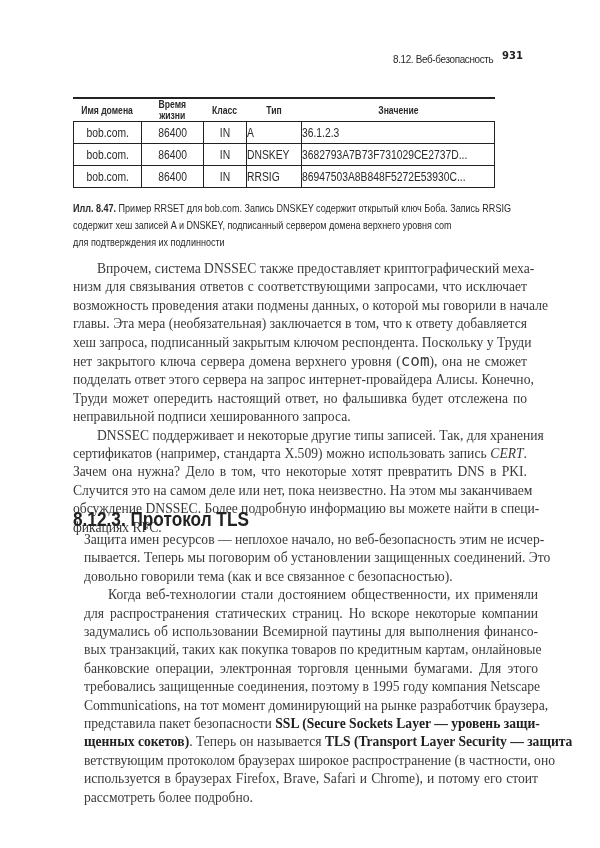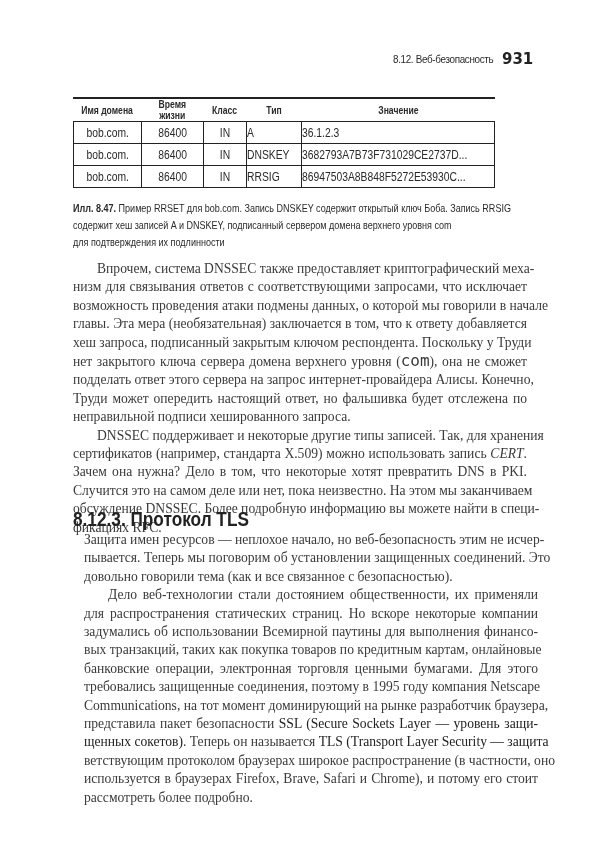--- a/index.html
+++ b/index.html
@@ -1,40 +1,40 @@
 <!DOCTYPE html>
 <html><head>
 <meta charset="utf-8">
 <style>
   html, body { margin: 0; padding: 0; background: #ffffff; }
   body { width: 600px; height: 848px; position: relative; overflow: hidden; color: #2a2a2a; }
   .running-head { position: absolute; top: 50px; left: 0; width: 600px; height: 20px; }
   .rh-section { position: absolute; left: 393px; top: 3px; font-family: "Liberation Sans", sans-serif; font-size: 11.5px; letter-spacing: -0.4px; transform: scaleX(0.86); transform-origin: left; color: #2a2a2a; }
-  .rh-page { position: absolute; left: 502px; top: 0px; font-family: "DejaVu Sans", sans-serif; font-weight: bold; font-size: 15px; color: #222; }
+  .rh-page { position: absolute; left: 502px; top: 0px; font-family: "DejaVu Sans", sans-serif; font-weight: bold; font-size: 10px; color: #222; }
 
   .table-wrap { position: absolute; left: 73px; top: 97px; width: 422px; }
   .table-topline { position: absolute; left: 0; top: 0; width: 422px; height: 2px; background: #222; }
   table.rr { position: absolute; left: 0; top: 2px; width: 422px; border-collapse: collapse; font-family: "Liberation Sans", sans-serif; font-size: 10px; color: #2a2a2a; }
   table.rr th { height: 21px; font-weight: bold; font-size: 10px; padding: 0; text-align: center; border: none; }
   table.rr td { height: 21px; padding: 0; border: 1px solid #222; font-size: 12px; }
   table.rr th span, table.rr td span { display: inline-block; transform: scaleX(0.86); }
   td.c { text-align: center; }
   td.l { text-align: left; padding-left: 9px; }
   td.l span { transform-origin: left; }
   col.c1 { width: 80px; } col.c2 { width: 83px; } col.c3 { width: 53px; } col.c4 { width: 58px; } col.c5 { width: 148px; }
 
   .caption { position: absolute; left: 73px; top: 200px; width: 470px; font-family: "Liberation Sans", sans-serif; font-size: 10.5px; line-height: 17px; color: #2a2a2a; }
   .caption .line { display: block; white-space: nowrap; transform: scaleX(0.86); transform-origin: left; }
   .caption b { font-weight: bold; }
 
   .body-text { position: absolute; left: 73px; width: 454px; font-family: "Liberation Serif", serif; font-size: 13.6px; line-height: 18.4px; color: #3a3a3a; }
   .body-text .line { display: block; white-space: nowrap; text-align: justify; text-align-last: justify; }
   .body-text .line.last { text-align-last: left; }
   .indent { padding-left: 24px; }
-  .body-text b { font-weight: normal; color: #222; }
+  .body-text b { font-weight: bold; color: #222; }
   .mono { font-family: "DejaVu Sans Mono", monospace; font-size: 16px; }
   .it { font-style: italic; }
 
   .heading { position: absolute; left: 73px; top: 507px; font-family: "Liberation Sans", sans-serif; font-weight: bold; font-size: 21px; color: #222; transform: scaleX(0.82); transform-origin: left; white-space: nowrap; }
 </style>
 </head>
 <body>
 
 <div class="running-head">
   <span class="rh-section">8.12. Веб-безопасность</span>
@@ -109,21 +109,21 @@
   <span class="line">обсуждение DNSSEC. Более подробную информацию вы можете найти в специ-</span>
   <span class="line last">фикациях RFC.</span>
 </div>
 
 <div class="heading">8.12.3. Протокол TLS</div>
 
 <div class="body-text" style="top: 531px; margin-left: 11px;">
   <span class="line">Защита имен ресурсов — неплохое начало, но веб-безопасность этим не исчер-</span>
   <span class="line">пывается. Теперь мы поговорим об установлении защищенных соединений. Это</span>
   <span class="line last">довольно говорили тема (как и все связанное с безопасностью).</span>
-  <span class="line indent">Дело веб-технологии стали достоянием общественности, их применяли</span>
+  <span class="line indent">Когда веб-технологии стали достоянием общественности, их применяли</span>
   <span class="line">для распространения статических страниц. Но вскоре некоторые компании</span>
   <span class="line">задумались об использовании Всемирной паутины для выполнения финансо-</span>
   <span class="line">вых транзакций, таких как покупка товаров по кредитным картам, онлайновые</span>
   <span class="line">банковские операции, электронная торговля ценными бумагами. Для этого</span>
   <span class="line">требовались защищенные соединения, поэтому в 1995 году компания Netscape</span>
   <span class="line">Communications, на тот момент доминирующий на рынке разработчик браузера,</span>
   <span class="line"><span>представила пакет безопасности </span><b>SSL (Secure Sockets Layer — уровень защи-</b></span>
   <span class="line"><b>щенных сокетов)</b><span>. Теперь он называется </span><b>TLS (Transport Layer Security — защита</b></span>
   <span class="line">ветствующим протоколом браузерах широкое распространение (в частности, оно</span>
   <span class="line">используется в браузерах Firefox, Brave, Safari и Chrome), и потому его стоит</span>

